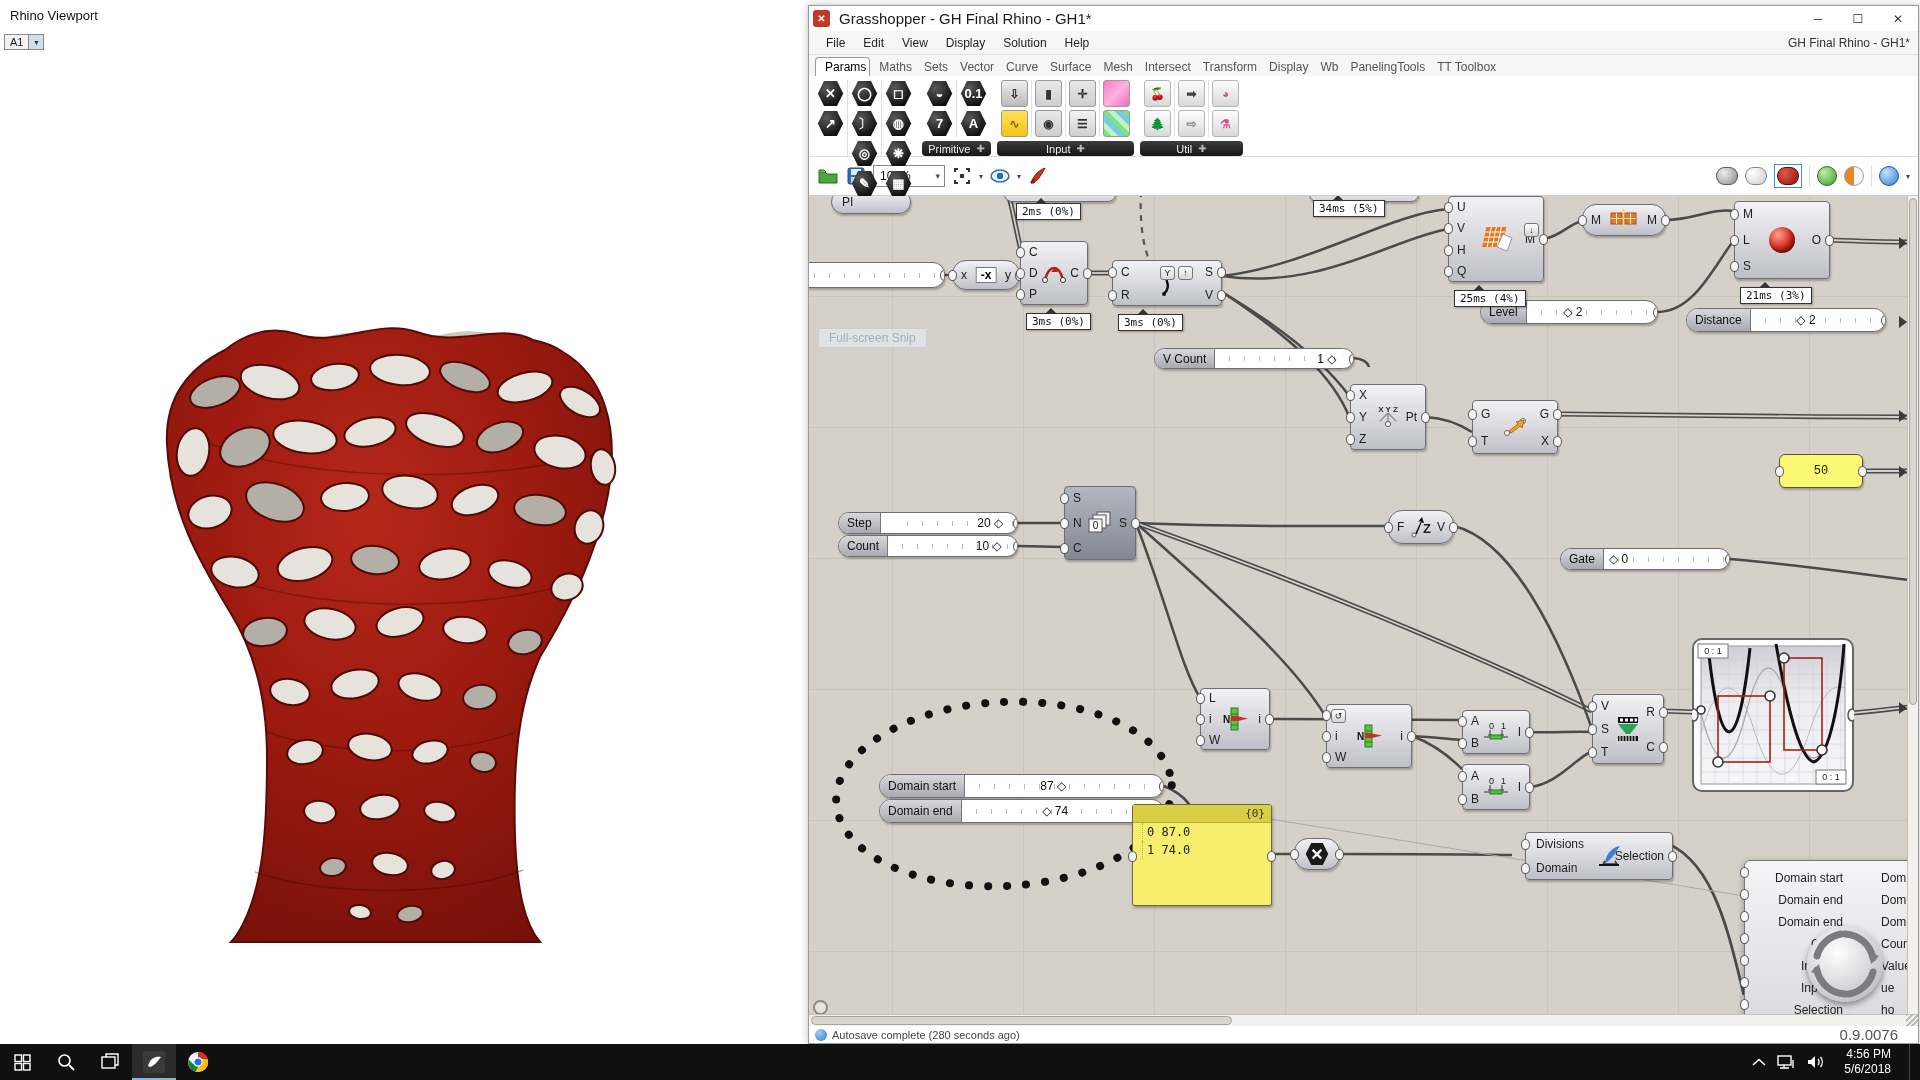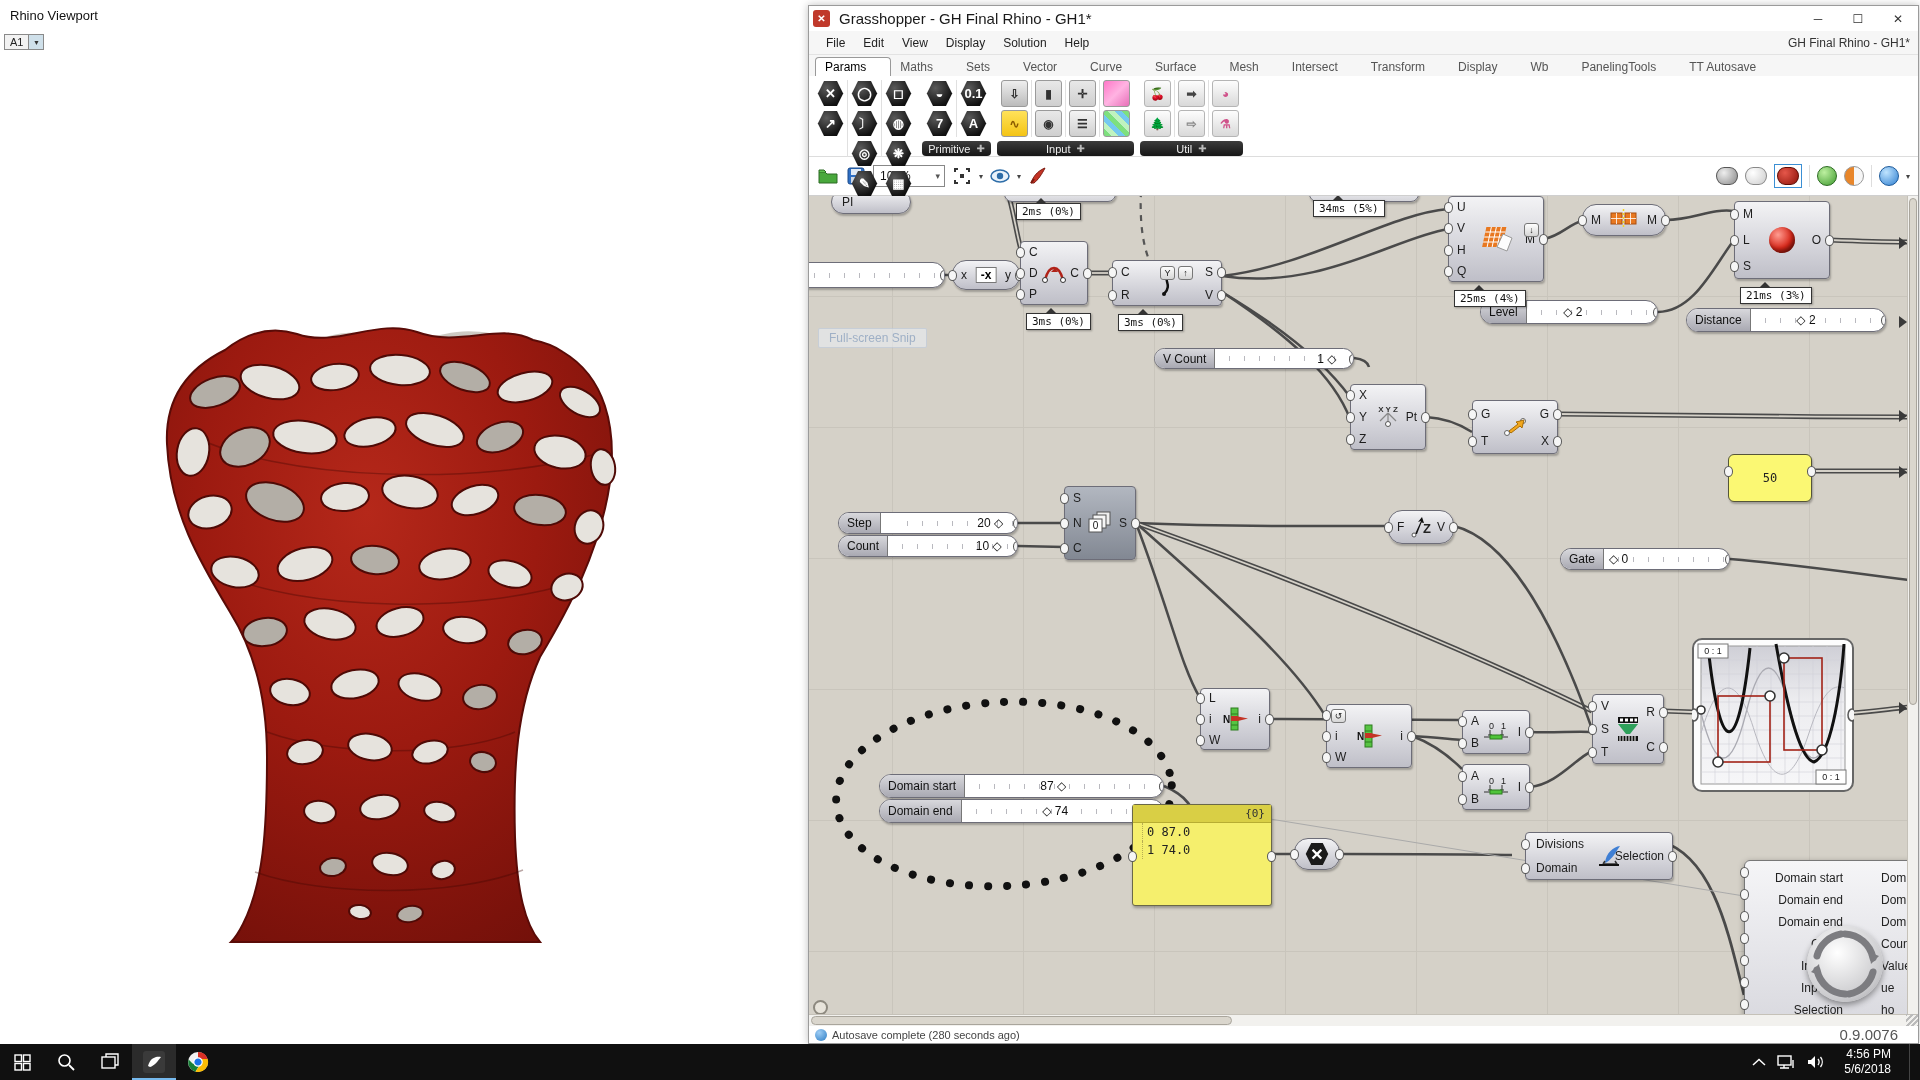--- a/index.html
+++ b/index.html
@@ -23,21 +23,21 @@
   .gh-app-icon { width:17px; height:17px; background:#c0392b; border-radius:3px; color:#fff; font-size:10px;
                  display:flex; align-items:center; justify-content:center; font-weight:bold; }
   .title-text { font-size:15px; color:#1a1a1a; margin-left:9px; }
   .win-btns { margin-left:auto; display:flex; height:100%; }
   .win-btn { width:40px; display:flex; align-items:center; justify-content:center; font-size:12px; color:#333; }
   .menubar { height:24px; background:#f6f6f6; border-bottom:1px solid #e3e3e3; display:flex; align-items:center;
              padding-left:8px; flex:0 0 auto; }
   .menu-item { font-size:12px; color:#222; padding:3px 9px; }
   .menubar-right { margin-left:auto; font-size:12px; color:#333; padding-right:8px; }
   .tabstrip { height:21px; background:#f6f6f6; display:flex; align-items:flex-end; padding-left:6px; flex:0 0 auto; }
-  .tab { font-size:12px; color:#555; padding:2px 24px 2px 9px; }
+  .tab { font-size:12px; color:#555; padding:2px 3px 2px 9px; }
   .tab.active { background:#fff; border:1px solid #999; border-bottom:none; border-radius:4px 4px 0 0; color:#000; }
   
   .ribbon { height:81px; background:#fff; border-bottom:1px solid #ddd; display:flex; padding:3px 2px 0 4px; gap:4px; flex:0 0 auto; }
   .rgroup { display:flex; flex-direction:column; }
   .rgroup-icons { display:flex; gap:3px; padding:1px 4px; }
   .rcol { display:flex; flex-direction:column; gap:3px; }
   .rcol.sep { border-left:1px solid #e0e0e0; padding-left:3px; }
   .hex { width:27px; height:27px; clip-path:polygon(26% 4%,74% 4%,97% 50%,74% 96%,26% 96%,3% 50%);
          background:radial-gradient(circle at 35% 30%, #5a5a5a, #101010 70%); color:#fff; display:flex;
          align-items:center; justify-content:center; font-size:13px; font-weight:bold; }
@@ -247,21 +247,21 @@
         <div class="tab">Sets</div>
         <div class="tab">Vector</div>
         <div class="tab">Curve</div>
         <div class="tab">Surface</div>
         <div class="tab">Mesh</div>
         <div class="tab">Intersect</div>
         <div class="tab">Transform</div>
         <div class="tab">Display</div>
         <div class="tab">Wb</div>
         <div class="tab">PanelingTools</div>
-        <div class="tab">TT Autosave</div>
+        <div class="tab">TT Toolbox</div>
       </span>
     </div>
   <div class="ribbon">
       <span id="ribbon-holder" style="display:flex;gap:6px;">
         <div class="rgroup">
           <div class="rgroup-icons">
             <div class="rcol">
               <div class="hex">✕</div>
               <div class="hex">↗</div>
             </div>
@@ -844,21 +844,21 @@
         <g>
           <rect x="6" y="6" width="30" height="14" fill="#fff" stroke="#777"></rect>
           <text x="21" y="16" font-size="9" text-anchor="middle" fill="#222">0 : 1</text>
           <rect x="124" y="132" width="30" height="14" fill="#fff" stroke="#777"></rect>
           <text x="139" y="142" font-size="9" text-anchor="middle" fill="#222">0 : 1</text>
         </g>
         <ellipse cx="2" cy="77" rx="4" ry="6" fill="#f6f6f6" stroke="#555" stroke-width="1.5"></ellipse>
         <ellipse cx="160" cy="77" rx="4" ry="6" fill="#f6f6f6" stroke="#555" stroke-width="1.5"></ellipse>
       </svg>
 
-      <div class="ybox" style="left:919px; top:258px; width:84px; height:48px;">
+      <div class="ybox" style="left:970px; top:258px; width:84px; height:34px;font-family:Liberation Mono, monospace;">
         <span>50</span>
         <div class="nub" style="left:-5px; top:11px;"></div>
           <div class="nub" style="right:-5px; top:11px;"></div>
       </div>
 
       <div id="ypanel" style="left:323px; top:608px; width:140px; height:102px;">
         <div class="phead">{0}</div>
         <div id="ypanel-rows">
             <div class="prow">0 87.0</div>
             <div class="prow">1 74.0</div>

